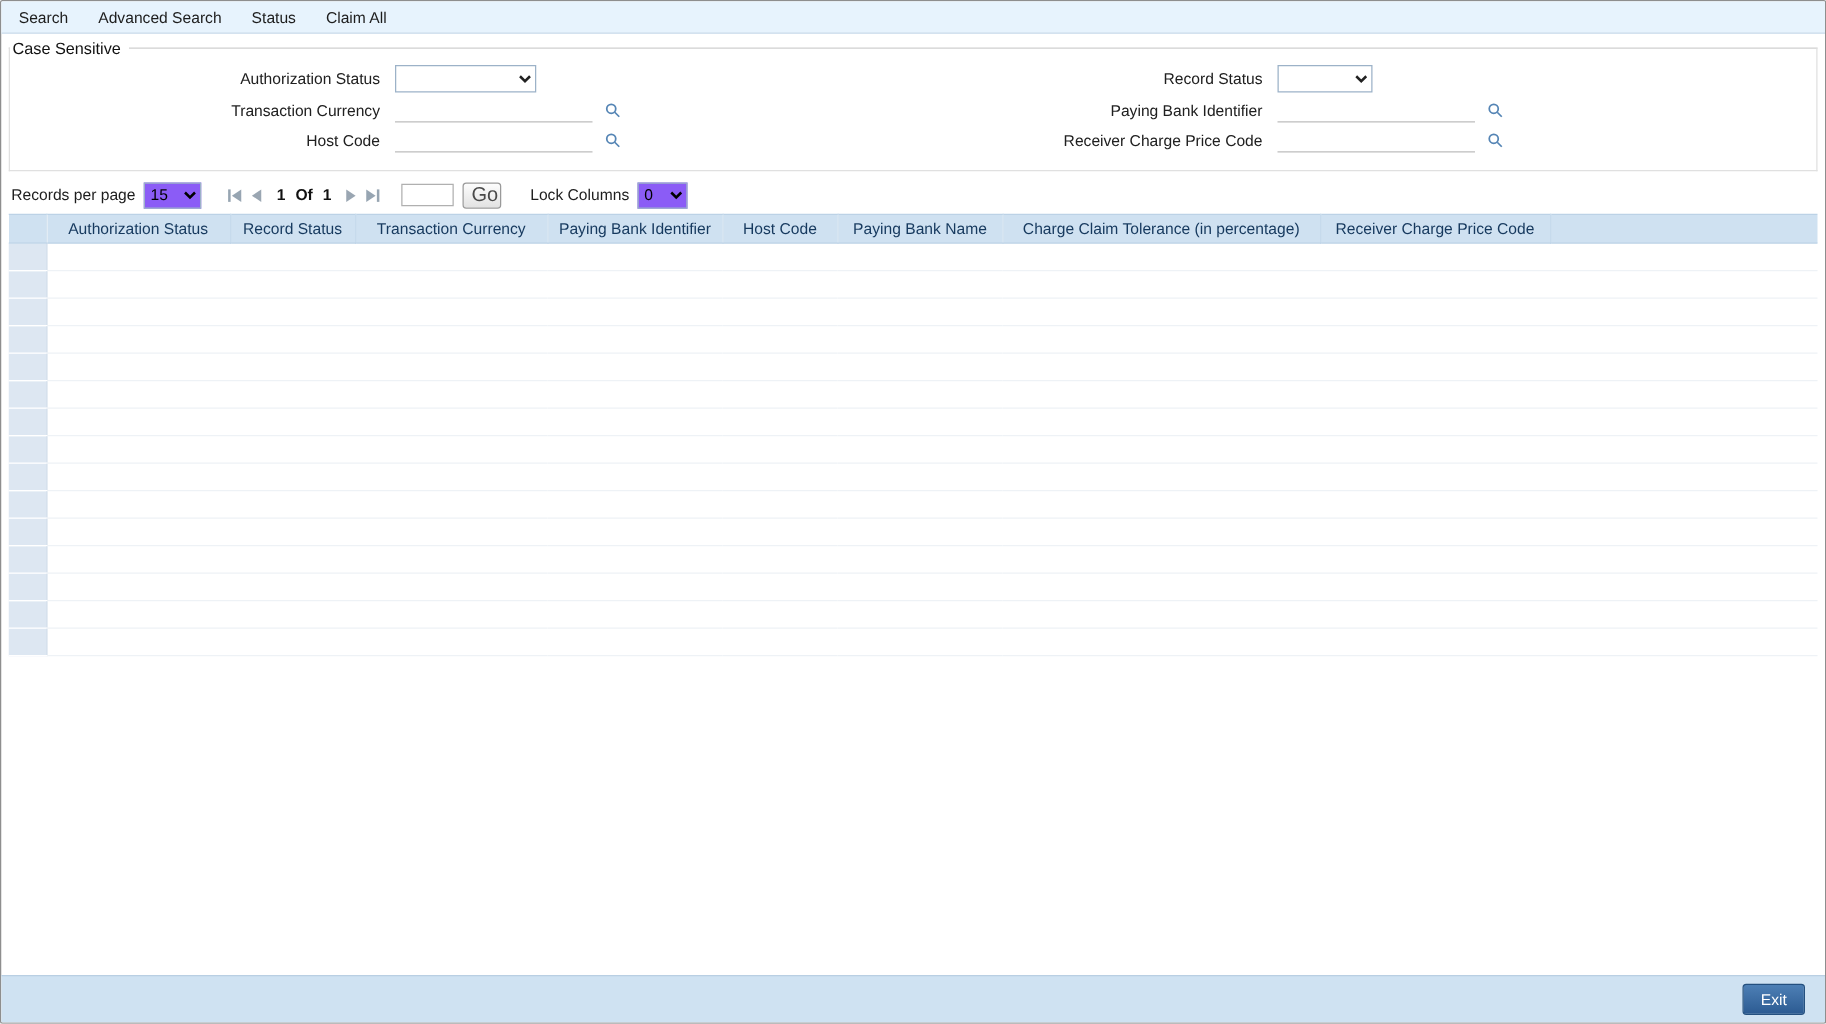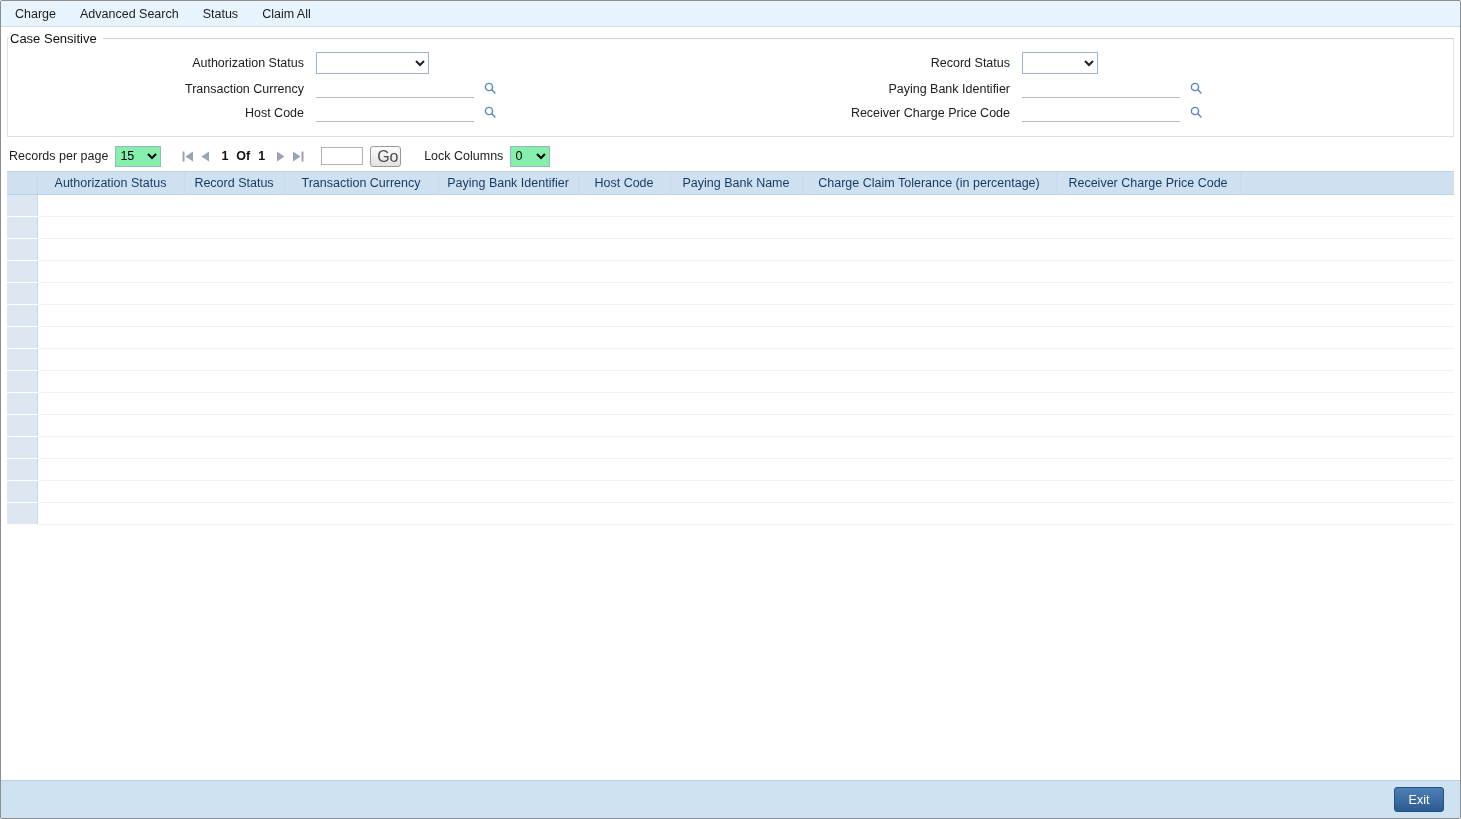--- a/index.html
+++ b/index.html
@@ -42,21 +42,21 @@
   }
   .w113{width:113px;} .w76{width:76px;}
   .lov-input{
     width:158px;height:19px;border:none;border-bottom:1px solid #bdbdbd;
     background:transparent;outline:none;font:inherit;padding:0 2px;
   }
   .icon-btn{background:none;border:none;padding:0;margin:0;cursor:pointer;display:inline-flex;align-items:center;}
   
   .pager{display:flex;align-items:center;flex:0 0 26px;gap:7px;padding:0 2px;margin:2px 0 2px;}
   .pager .plabel{color:#1d1d1d;}
-  select.pager-select{height:21px;border:1px solid #9cb2c8;background:#86efac;font:inherit;}
+  select.pager-select{height:21px;border:1px solid #9cb2c8;background:#8b5cf6;font:inherit;}
   .w45{width:46px;} .w40{width:40px;}
   .navgap{margin-left:14px;}
   .page-info{display:flex;gap:8px;font-weight:bold;color:#111;margin:0 4px;}
   .goto-input{width:42px;height:18px;border:1px solid #b0b0b0;font:inherit;padding:0 3px;margin-left:10px;}
   .go-btn{
     width:31px;height:21px;border:1px solid #9a9a9a;border-radius:3px;
     background:linear-gradient(#fdfdfd,#e2e2e2);color:#4a4a4a;font:inherit;font-size:16px;cursor:pointer;
   }
   .lock-label{margin-left:16px;}
   
@@ -81,21 +81,21 @@
     background:linear-gradient(#4d7fb5,#2c5b92);color:#ffffff;font:inherit;cursor:pointer;
   }
 </style>
 </head>
 <body>
 
 <div class="window">
 
 
   <div class="toolbar">
-    <span class="tb-link">Charge</span>
+    <span class="tb-link">Search</span>
     <span class="tb-link">Advanced Search</span>
     <span class="tb-link">Status</span>
     <span class="tb-link">Claim All</span>
   </div>
 
   <div class="main">
 
     <fieldset class="search-group">
       <legend class="cs-legend">Case Sensitive</legend>
       <div class="form-grid">

